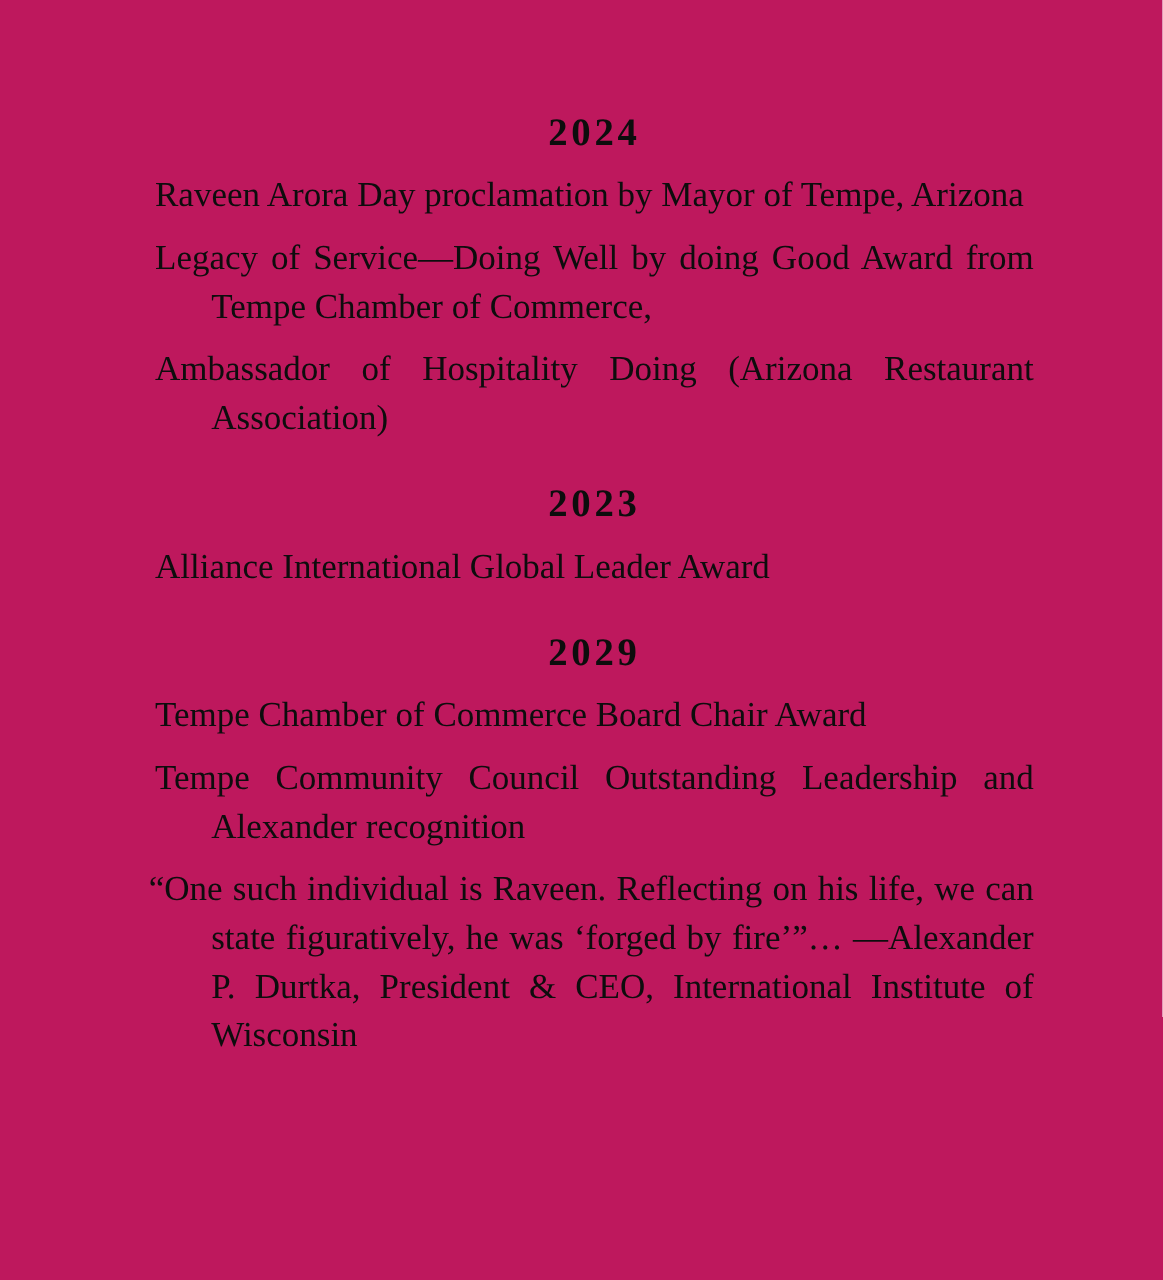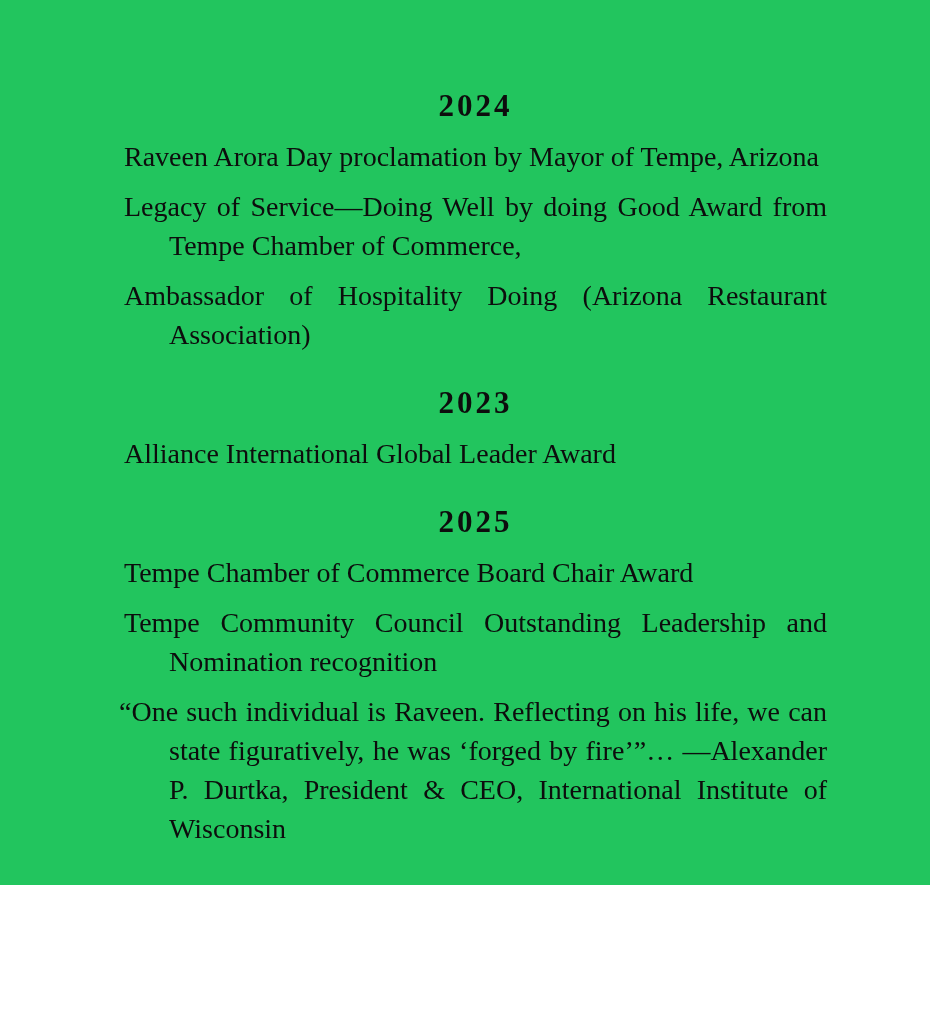--- a/index.html
+++ b/index.html
@@ -7,22 +7,22 @@
     padding: 0;
     background: #ffffff;
   }
   body {
     width: 930px;
     height: 1024px;
     overflow: hidden;
   }
   .page {
     width: 930px;
-    height: 885px;
-    background: #22c55e;
+    height: 1024px;
+    background: #be185d;
     position: relative;
   }
   .content {
     width: 703px;
     margin-left: 124px;
     padding-top: 57px;
     font-family: "Liberation Serif", serif;
     font-size: 28px;
     line-height: 39px;
     color: #0d0d0d;
@@ -58,23 +58,23 @@
       <p class="entry">Legacy of Service—Doing Well by doing Good Award from Tempe Chamber of Commerce,</p>
       <p class="entry">Ambassador of Hospitality Doing (Arizona Restaurant Association)</p>
     </section>
 
     <section>
       <h2 class="year-heading">2023</h2>
       <p class="entry">Alliance International Global Leader Award</p>
     </section>
 
     <section>
-      <h2 class="year-heading">2025</h2>
+      <h2 class="year-heading">2029</h2>
       <p class="entry">Tempe Chamber of Commerce Board Chair Award</p>
-      <p class="entry">Tempe Community Council Outstanding Leadership and Nomination recognition</p>
+      <p class="entry">Tempe Community Council Outstanding Leadership and Alexander recognition</p>
     </section>
 
     <section>
       <p class="entry quote">“One such individual is Raveen. Reflecting on his life, we can state figuratively, he was ‘forged by fire’”… —Alexander P. Durtka, President &amp; CEO, International Institute of Wisconsin</p>
     </section>
 
   </div>
 </div>
 
 </body></html>

